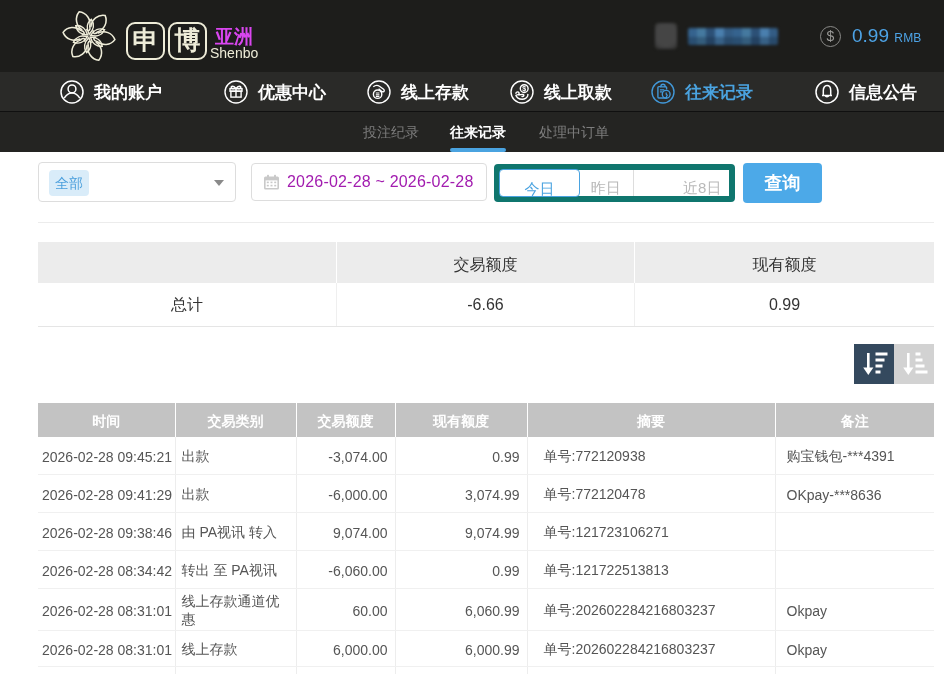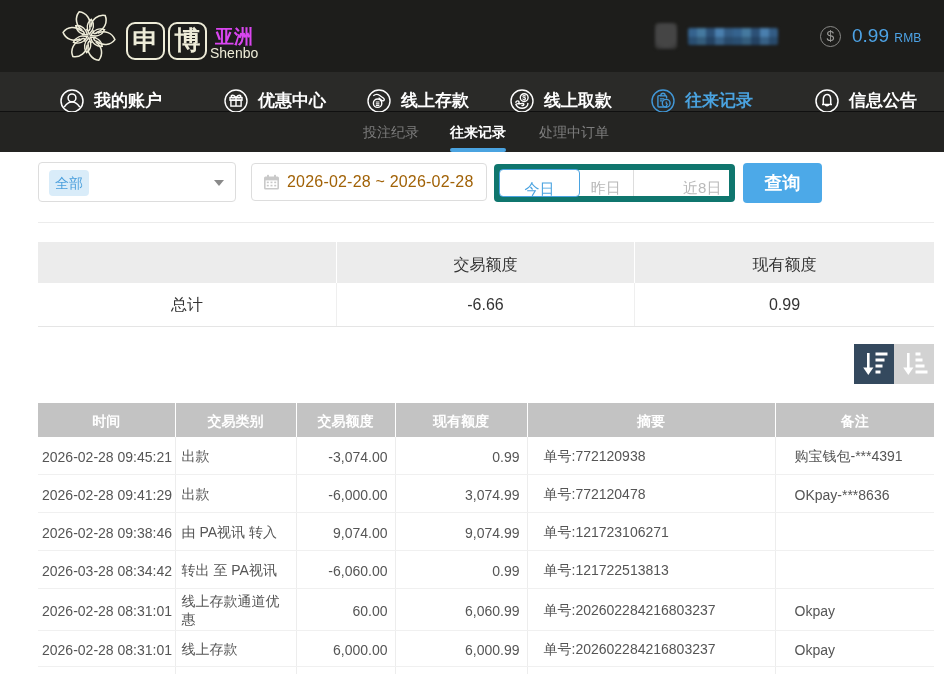--- a/index.html
+++ b/index.html
@@ -17,34 +17,34 @@
 #ublob1 { position:absolute; left:655px; top:23px; width:22px; height:26px; background:radial-gradient(circle at 50% 45%, #454545 0 60%, #333 100%); border-radius:4px; filter:blur(1.8px); }
 #ublob2 { position:absolute; left:688px; top:28px; width:90px; height:17px; filter:blur(1.6px);
   background:
    linear-gradient(180deg, rgba(0,0,0,0) 0 55%, rgba(20,40,60,0.35) 55% 100%),
    repeating-linear-gradient(90deg,#35638e 0 9px,#45799f 9px 18px,#2c5076 18px 27px,#4a7fae 27px 36px,#335c84 36px 45px);
   border-radius:2px;}
 #dollarcirc { position:absolute; left:820px; top:26px; width:21px; height:21px; border:1.4px solid #8a8a88; border-radius:50%; color:#9a9a98; font-size:14px; text-align:center; line-height:19px;}
 #balance { position:absolute; left:852px; top:25px; color:#4da3e6; font-size:19px;text-align:center; }
 #rmb { font-size:12px; letter-spacing:0.2px; }
 
-.navitem { position:absolute; top:17px; height:40px; display:flex; color:#fff; font-size:17px; font-weight:bold; }
+.navitem { position:absolute; top:0; height:40px; display:flex; align-items:center; color:#fff; font-size:17px; font-weight:bold; }
 .navitem svg { margin-right:10px; }
 .navitem.active { color:#4aa3e0; }
 
 .subitem { position:absolute; top:0; height:40px; line-height:40px; color:#7d7d7d; font-size:14px; }
 .subitem.active { color:#fff; font-weight:bold; }
 #subline { position:absolute; left:450px; top:36px; width:56px; height:4px; background:#4aa3e0; border-radius:2px;}
 
 #dropdown { position:absolute; left:38px; top:162px; width:198px; height:40px; border:1px solid #ddd; border-radius:4px; background:#fff;}
 #chip { position:absolute; left:10px; top:7px; width:40px; height:26px; background:#d9ecf9; border-radius:4px; color:#4a9fdc; font-size:14px; text-align:center; line-height:26px; }
 #dar { position:absolute; right:11px; top:17px; width:0; height:0; border-left:5px solid transparent; border-right:5px solid transparent; border-top:6px solid #8a8a8a; }
 #datebox { position:absolute; left:251px; top:163px; width:236px; height:38px; border:1px solid #ddd; border-radius:4px; display:flex; align-items:center; }
 #datebox svg { margin-left:11px; }
-#datetext { color:#a16207; font-size:16px; margin-left:7px; letter-spacing:0.2px;}
+#datetext { color:#a21caf; font-size:16px; margin-left:7px; letter-spacing:0.2px;}
 #btngroup { position:absolute; left:494px; top:164px; width:241px; height:38px; border:6px solid #0f766e; border-radius:4px; display:flex; }
 .seg { flex:1; text-align:center; line-height:36px; font-size:15px; color:#b9b9b9; border-right:1px solid #ddd; }
 .seg:last-child { border-right:none;padding-left:42px; }
 .seg.active { color:#4aa3e0; border:1px solid #4aa3e0; border-radius:4px; margin:-1px; line-height:38px; position:relative; z-index:2; flex:none; width:81px;}
 #query { position:absolute; left:743px; top:163px; width:79px; height:40px; background:#4ca9e8; border-radius:4px; color:#fff; font-size:18px; text-align:center; line-height:40px; font-weight:bold;}
 #divider { position:absolute; left:38px; top:222px; width:896px; height:1px; background:#ececec; }
 
 #sumhead { position:absolute; left:38px; top:242px; width:896px; height:41px; background:#ececec; display:flex; }
 .shc { text-align:center; line-height:46px; font-size:16px; color:#333; border-right:1px solid #fff; }
 .shc:last-child { border-right:none; }
@@ -58,21 +58,21 @@
 #dtable { position:absolute; left:38px; top:403px; width:896px; border-collapse:collapse; table-layout:fixed; font-size:14px; color:#555; }
 #dtable th { background:#c3c3c3; color:#fff; font-size:14px; font-weight:bold; border-right:1px solid #fff; padding:3px 0 0; }
 #dtable tr.hr { height:34px; }
 #dtable th:last-child { border-right:none; }
 #dtable td { border-bottom:1px solid #f0f0f0; border-right:1px solid #ededed; padding:4px 6px 1px; }
 #dtable td:last-child { border-right:none; }
 #dtable tr { height:38px; }
 #dtable td.num { text-align:right; padding-right:7px; }
 #dtable td.t1 { padding-left:4px; padding-right:0; white-space:nowrap; }
 #dtable td.t5 { padding-left:16px; }
-#dtable td.t6 { padding-left:19px; }
+#dtable td.t6 { padding-left:11px; }
 </style>
 </head>
 <body>
 <div id="topbar">
   <svg id="loglyph" width="60" height="60" viewBox="-35 -35 70 70">
     <g stroke="#eeecd8" stroke-width="1.8" fill="none" stroke-linecap="round" transform="rotate(8)">
       <g id="fi">
           <path d="M0,-2 C-4.6,-8 -4.6,-14.8 0,-19.5 C4.6,-14.8 4.6,-8 0,-2 Z"></path>
         </g>
       <g transform="rotate(60)">
@@ -264,21 +264,21 @@
       </tr>
   <tr>
         <td class="t1">2026-02-28 09:38:46</td>
         <td>由 PA视讯 转入</td>
         <td class="num">9,074.00</td>
         <td class="num">9,074.99</td>
         <td class="t5">单号:121723106271</td>
         <td class="t6"></td>
       </tr>
   <tr>
-        <td class="t1">2026-03-28 08:34:42</td>
+        <td class="t1">2026-02-28 08:34:42</td>
         <td>转出 至 PA视讯</td>
         <td class="num">-6,060.00</td>
         <td class="num">0.99</td>
         <td class="t5">单号:121722513813</td>
         <td class="t6"></td>
       </tr>
   <tr style="height:42px">
         <td class="t1">2026-02-28 08:31:01</td>
         <td>线上存款通道优惠</td>
         <td class="num">60.00</td>

